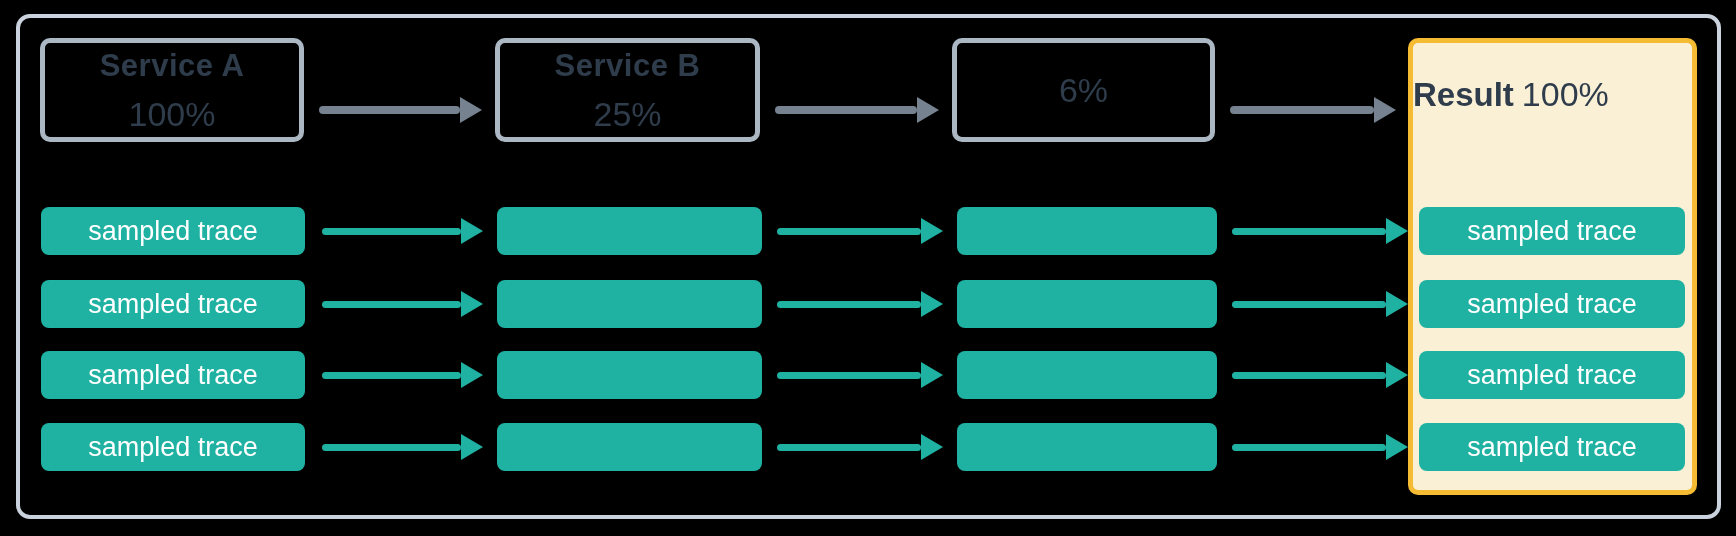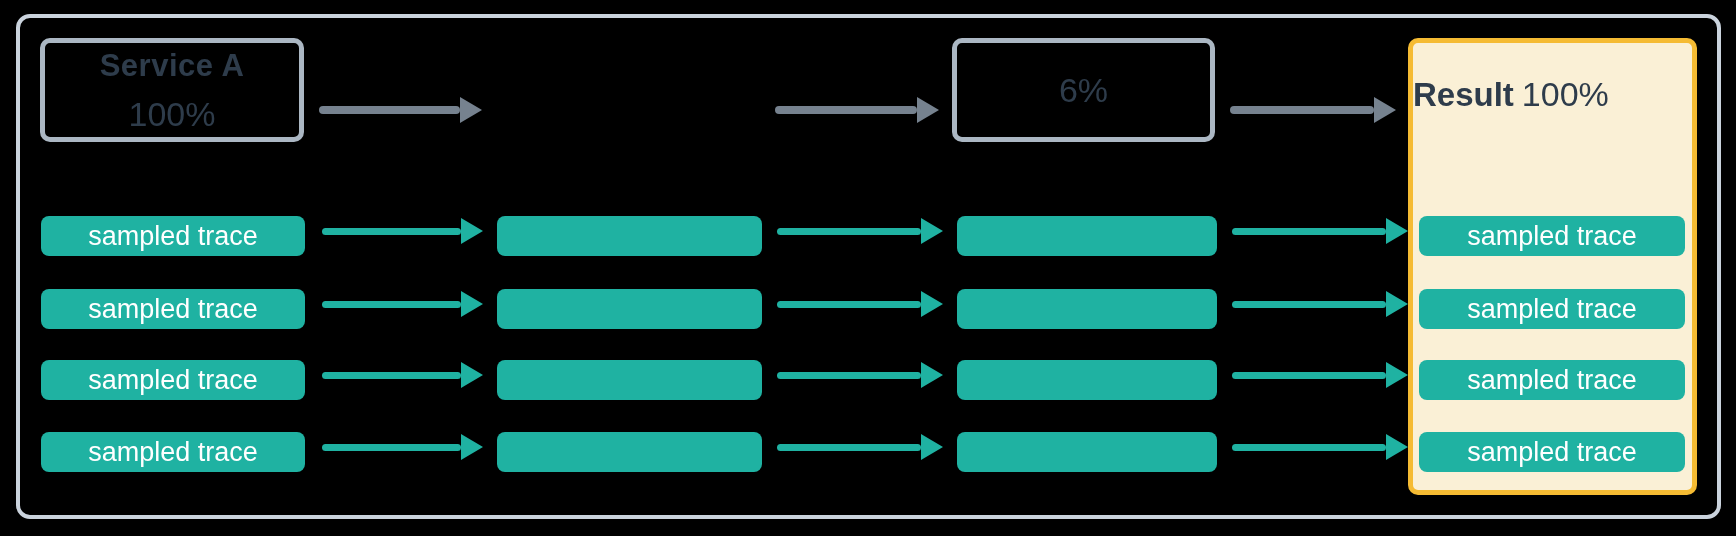--- a/index.html
+++ b/index.html
@@ -56,26 +56,26 @@
     padding-top:34px;gap:8px;
   }
   .result-title{
     font-size:33px;font-weight:700;color:var(--slate-text);line-height:1;
   }
   .result-rate{
     font-size:34px;font-weight:400;color:var(--slate-text);line-height:1;
   }
 
   .trace-box{
-    position:absolute;height:40px;
+    position:absolute;height:48px;
     background:var(--teal);
     border-radius:8px;
     display:flex;align-items:center;justify-content:center;
     color:var(--trace-text);
-    font-size:27px;font-weight:500;line-height:1;margin-top:9px;
+    font-size:27px;font-weight:500;line-height:1;
   }
 
   .arrow{
     position:absolute;height:28px;
     display:flex;align-items:center;
   }
   .arrow .line{
     flex:1;border-radius:5px;
   }
   .arrow .head{
@@ -93,20 +93,24 @@
 
 <div class="canvas">
 
   <div class="outer-frame"></div>
 
   <div class="service-box" style="left:40px;width:264px;">
     <div class="service-title">Service A</div>
     <div class="service-rate">100%</div>
   </div>
 
+  <div class="service-box" style="left:495px;width:265px;">
+    <div class="service-title">Service B</div>
+    <div class="service-rate">25%</div>
+  </div>
 
   <div class="service-box" style="left:952px;width:263px;">
     <div class="service-rate">6%</div>
   </div>
 
   <div class="result-box">
     <div class="result-head">
       <div class="result-title">Result</div>
       <div class="result-rate">100%</div>
     </div>

